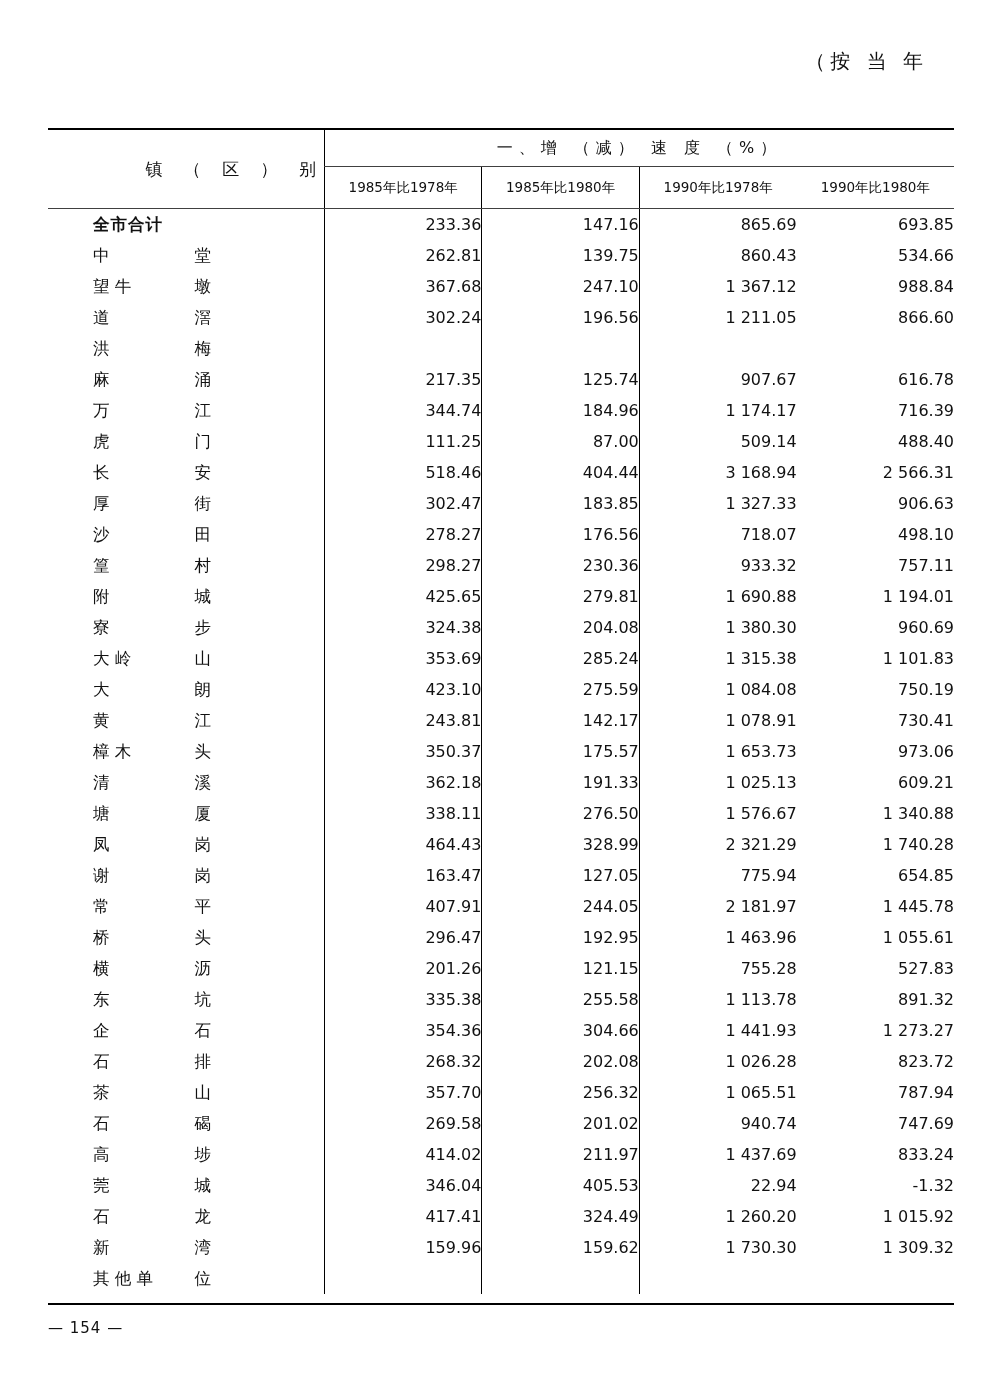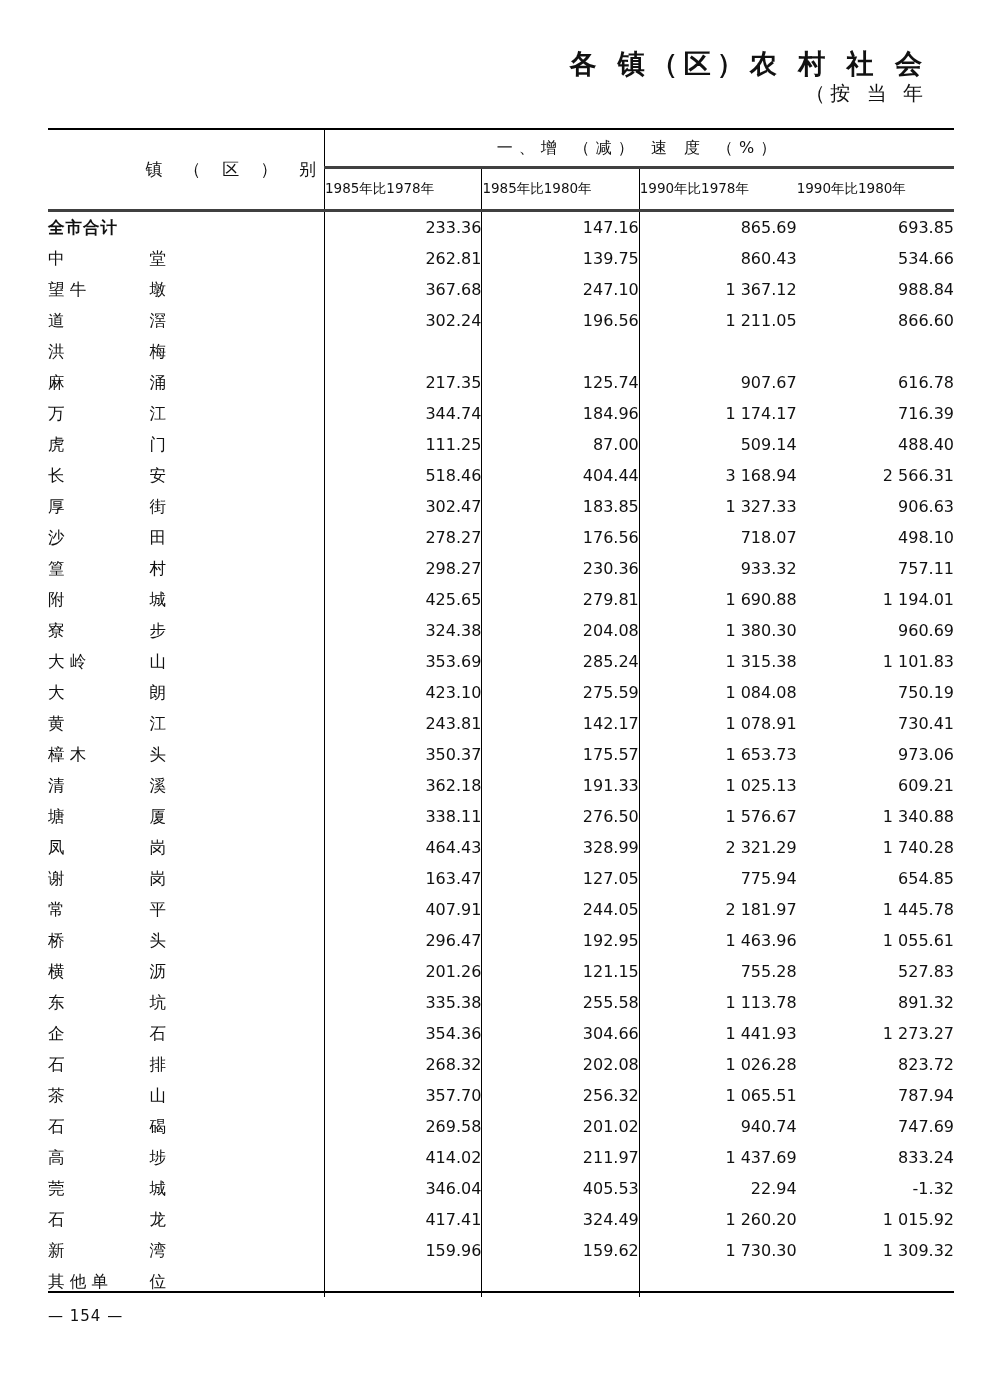--- a/index.html
+++ b/index.html
@@ -55,40 +55,41 @@
   }
   table.main td, table.main th {
     padding: 0;
     font-weight: normal;
   }
 
   .rule-top {
     border-top: 2px solid #000;
   }
   .thin-bottom {
-    border-bottom: 3px solid #404040;
+    border-bottom: 1px solid #404040;
   }
 
   
   .hdr-left {
     width: 276px;
     text-align: right;
     vertical-align: middle;
     font-size: 17px;
     letter-spacing: 8px;
     height: 78px;
   }
   .hdr-span {
     text-align: center;
     vertical-align: middle;
     font-size: 16px;
     letter-spacing: 6px;
     height: 36px;
   }
   .hdr-sub {
+    text-align: center;
     vertical-align: middle;
     font-size: 13.5px;
     height: 40px;
     white-space: nowrap;
   }
 
   
   .vsep {
     border-left: 1px solid #000;
   }
@@ -99,20 +100,21 @@
     height: 31px;
     vertical-align: middle;
     padding-left: 96px;
     padding-right: 60px;
     white-space: nowrap;
   }
   td.name .spread {
     display: flex;
     justify-content: space-between;
     width: 118px;
+    margin-left: 45px;
   }
   td.name.total .spread {
     width: 126px;
     font-weight: bold;
     letter-spacing: 1px;
   }
   td.num {
     font-size: 16px;
     height: 31px;
     vertical-align: middle;
@@ -124,40 +126,39 @@
   tr.total td.num {
     font-weight: normal;
   }
 
   .colwidth-num { width: 157px; }
 
   
   .footer {
     position: absolute;
     left: 48px;
-    bottom: 52px;
+    bottom: 40px;
     width: 906px;
   }
   .footer-rule {
     border-top: 2px solid #000;
     width: 906px;
   }
   .page-no {
     margin-top: 14px;
     font-size: 15px;
     letter-spacing: 1px;
   }
 </style>
 </head>
 <body>
 
 <div class="page">
 
   <div class="title-area">
-    <div class="main-title">各 镇（区）农 村 社 会</div>
     <div class="sub-title">（按 当 年</div>
   </div>
 
   <div class="table-wrap">
     <table class="main">
       <thead>
         <tr>
           <td class="hdr-left rule-top thin-bottom" rowspan="2">镇 （ 区 ） 别</td>
           <td class="hdr-span rule-top thin-bottom vsep" colspan="4">一、增 （减） 速 度 （%）</td>
         </tr>

